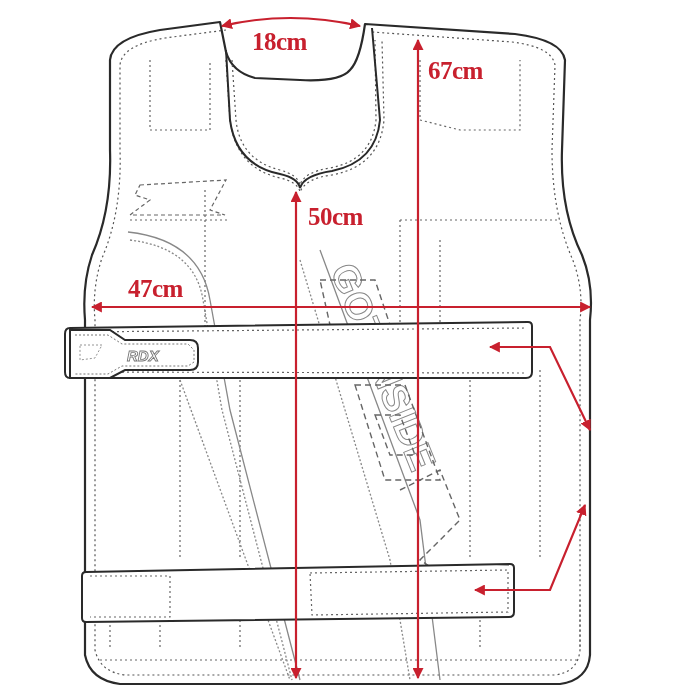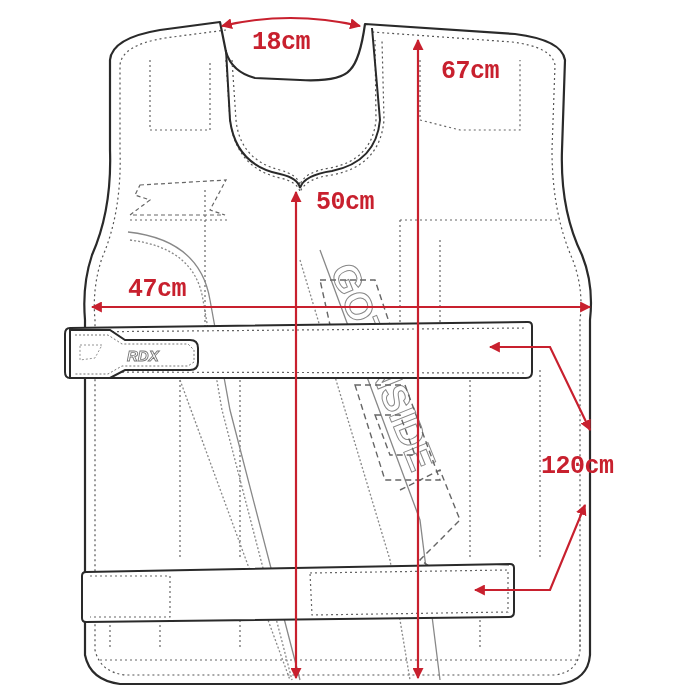--- a/index.html
+++ b/index.html
@@ -1,18 +1,18 @@
 <!DOCTYPE html>
 <html><head>
 <meta charset="utf-8">
 <style>
   html, body { margin:0; padding:0; background:#ffffff; }
   body { width:700px; height:700px; position:relative; overflow:hidden; font-family:"Liberation Sans", sans-serif; }
   #canvas { position:absolute; left:0; top:0; width:700px; height:700px; }
-  .lbl { position:absolute; font-family:Liberation Mono, monospace; font-weight:bold; font-size:25px; color:#c8202e; letter-spacing:-0.5px; white-space:nowrap; }
+  .lbl { position:absolute; font-family:Liberation Serif, serif; font-weight:bold; font-size:25px; color:#c8202e; letter-spacing:-0.5px; white-space:nowrap; }
 </style>
 </head>
 <body>
 
 <div id="canvas">
   <svg width="700" height="700" viewBox="0 0 700 700">
     <defs>
       <marker id="ah" viewBox="0 0 10 10" refX="9" refY="5" markerWidth="5" markerHeight="5" orient="auto-start-reverse">
         <path d="M0,0 L10,5 L0,10 z" fill="#c8202e"></path>
       </marker>
@@ -90,17 +90,16 @@
       <line x1="296" y1="192" x2="296" y2="678" marker-start="url(#ah)" marker-end="url(#ah)"></line>
 
       <line x1="92" y1="307" x2="590" y2="307" marker-start="url(#ah)" marker-end="url(#ah)"></line>
 
       <polyline points="490,347 550,347 590,430" marker-start="url(#ah)" marker-end="url(#ah)"></polyline>
       <polyline points="475,590 550,590 585,505" marker-start="url(#ah)" marker-end="url(#ah)"></polyline>
     </g>
   </svg>
 
   <div class="lbl" style="left:252px; top:28px;">18cm</div>
-  <div class="lbl" style="left:441px; top:57px;text-align:right;">67cm</div>
-  <div class="lbl" style="left:308px; top:188px;margin-left:8px;">50cm</div>
+  <div class="lbl" style="left:428px; top:57px;text-align:right;">67cm</div>
+  <div class="lbl" style="left:308px; top:203px;">50cm</div>
   <div class="lbl" style="left:120px; top:275px;margin-left:8px;">47cm</div>
-  <div class="lbl" style="left:541px; top:452px;">120cm</div>
 </div>
 
 </body></html>

